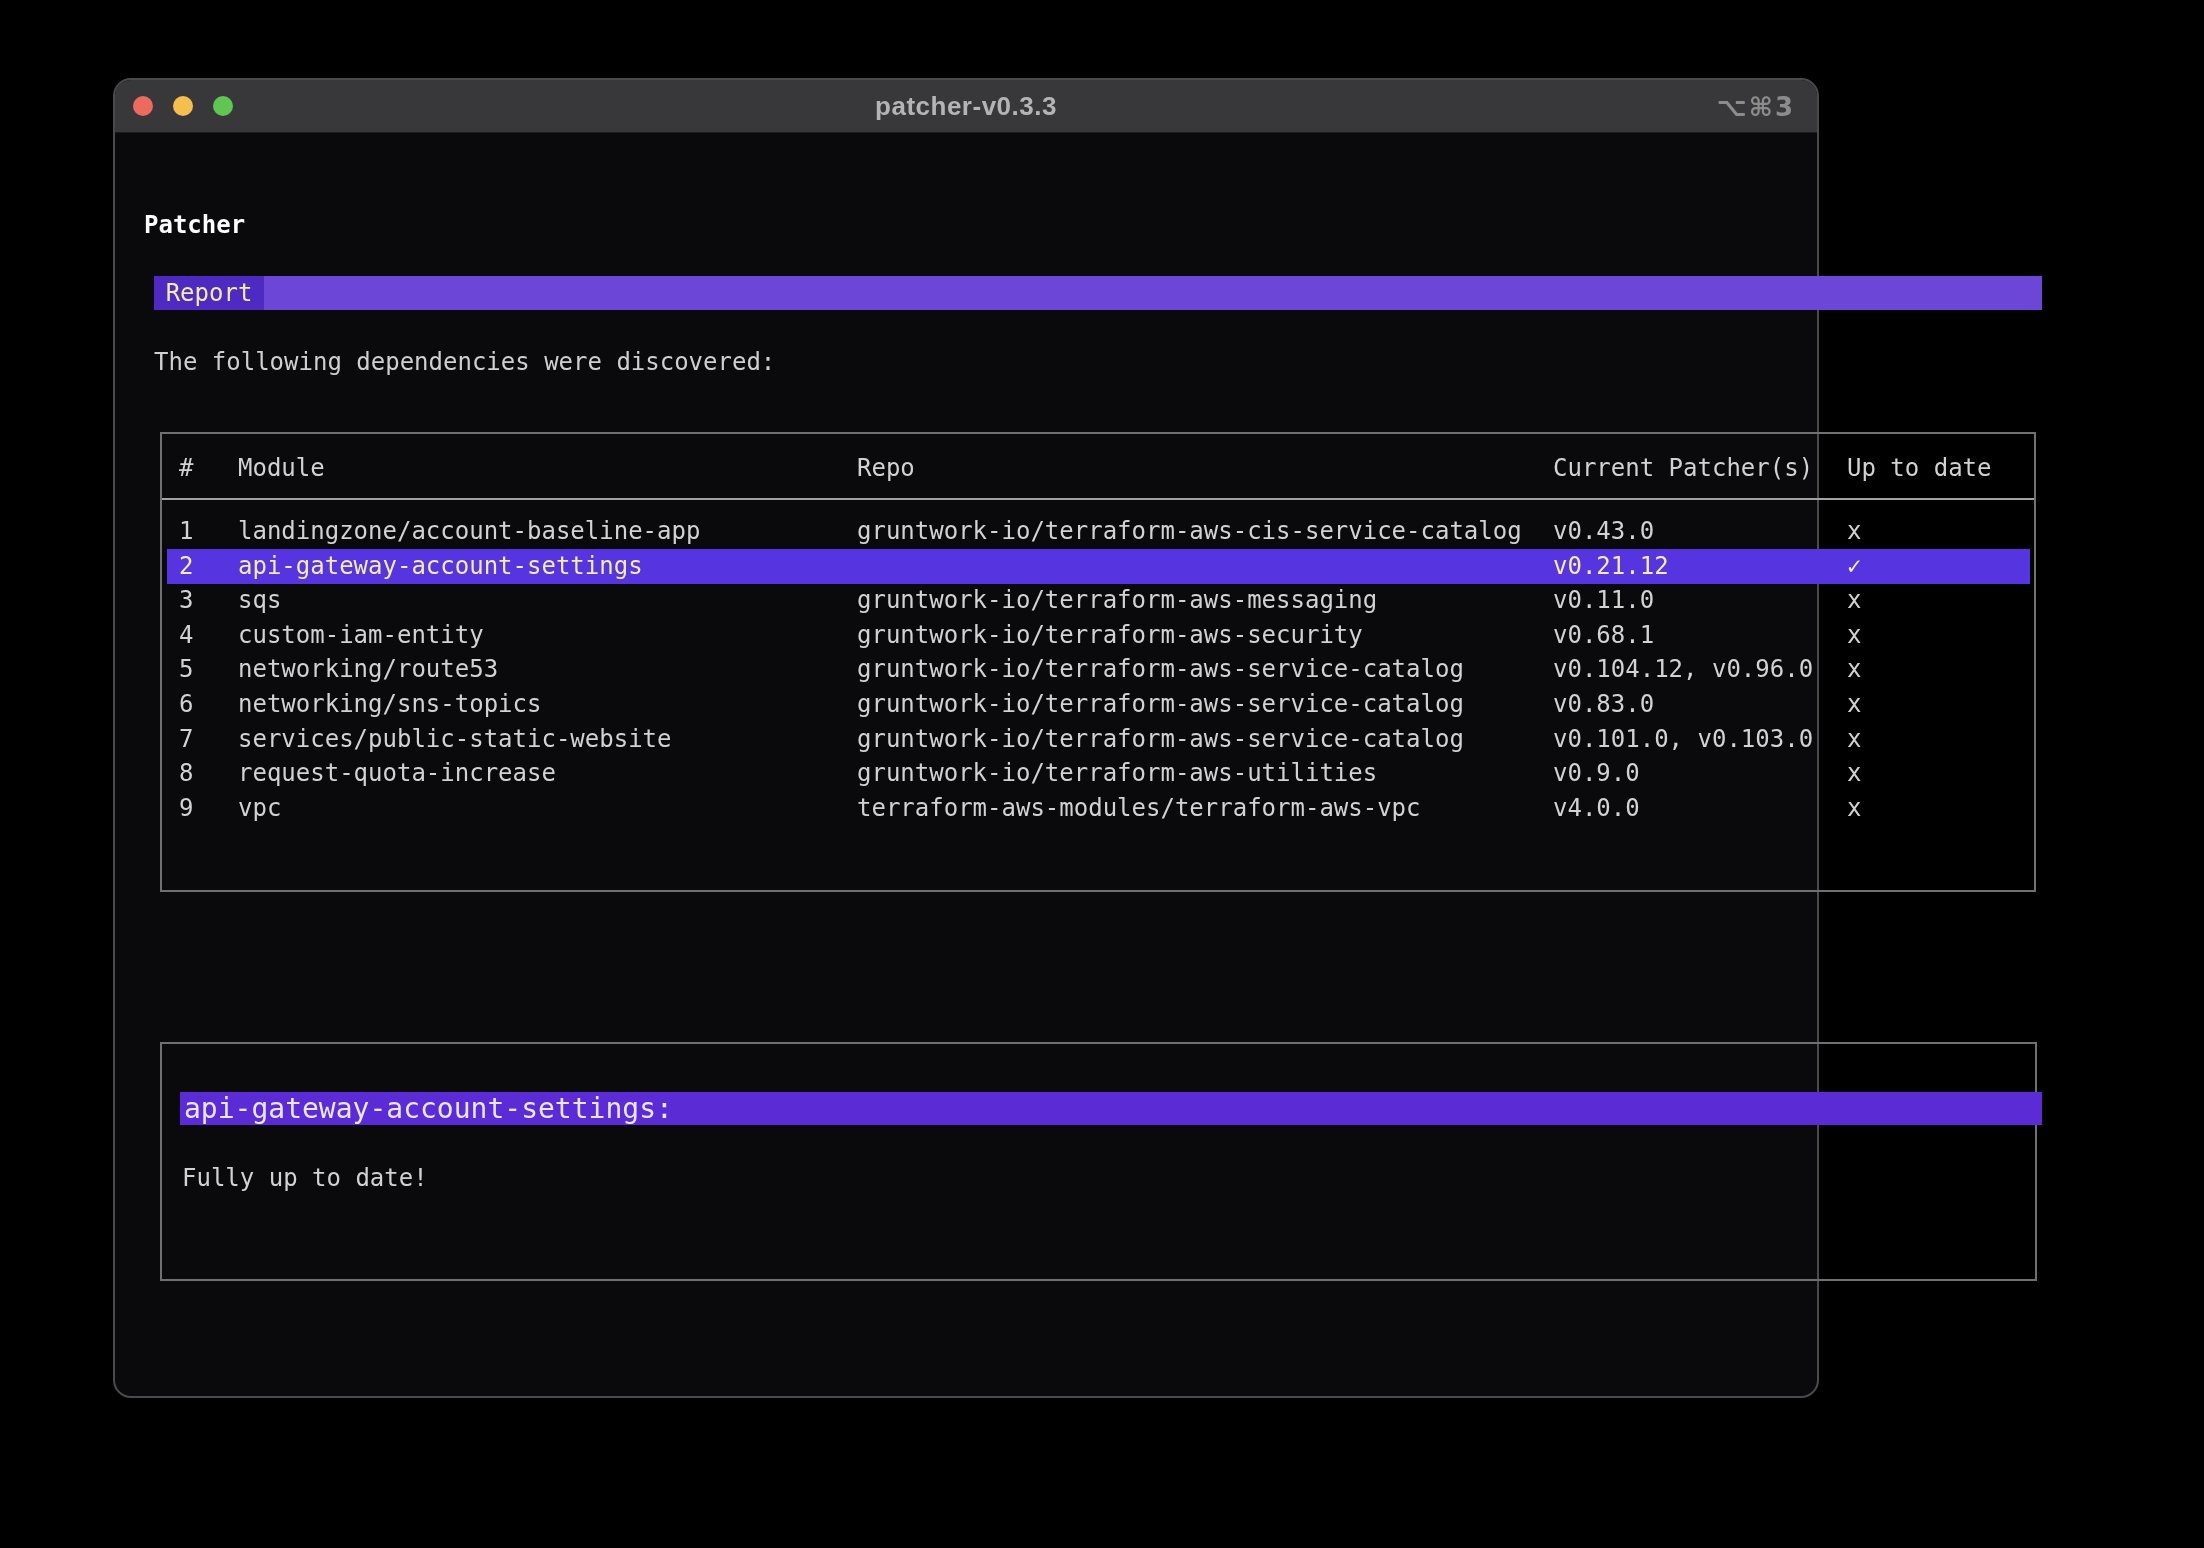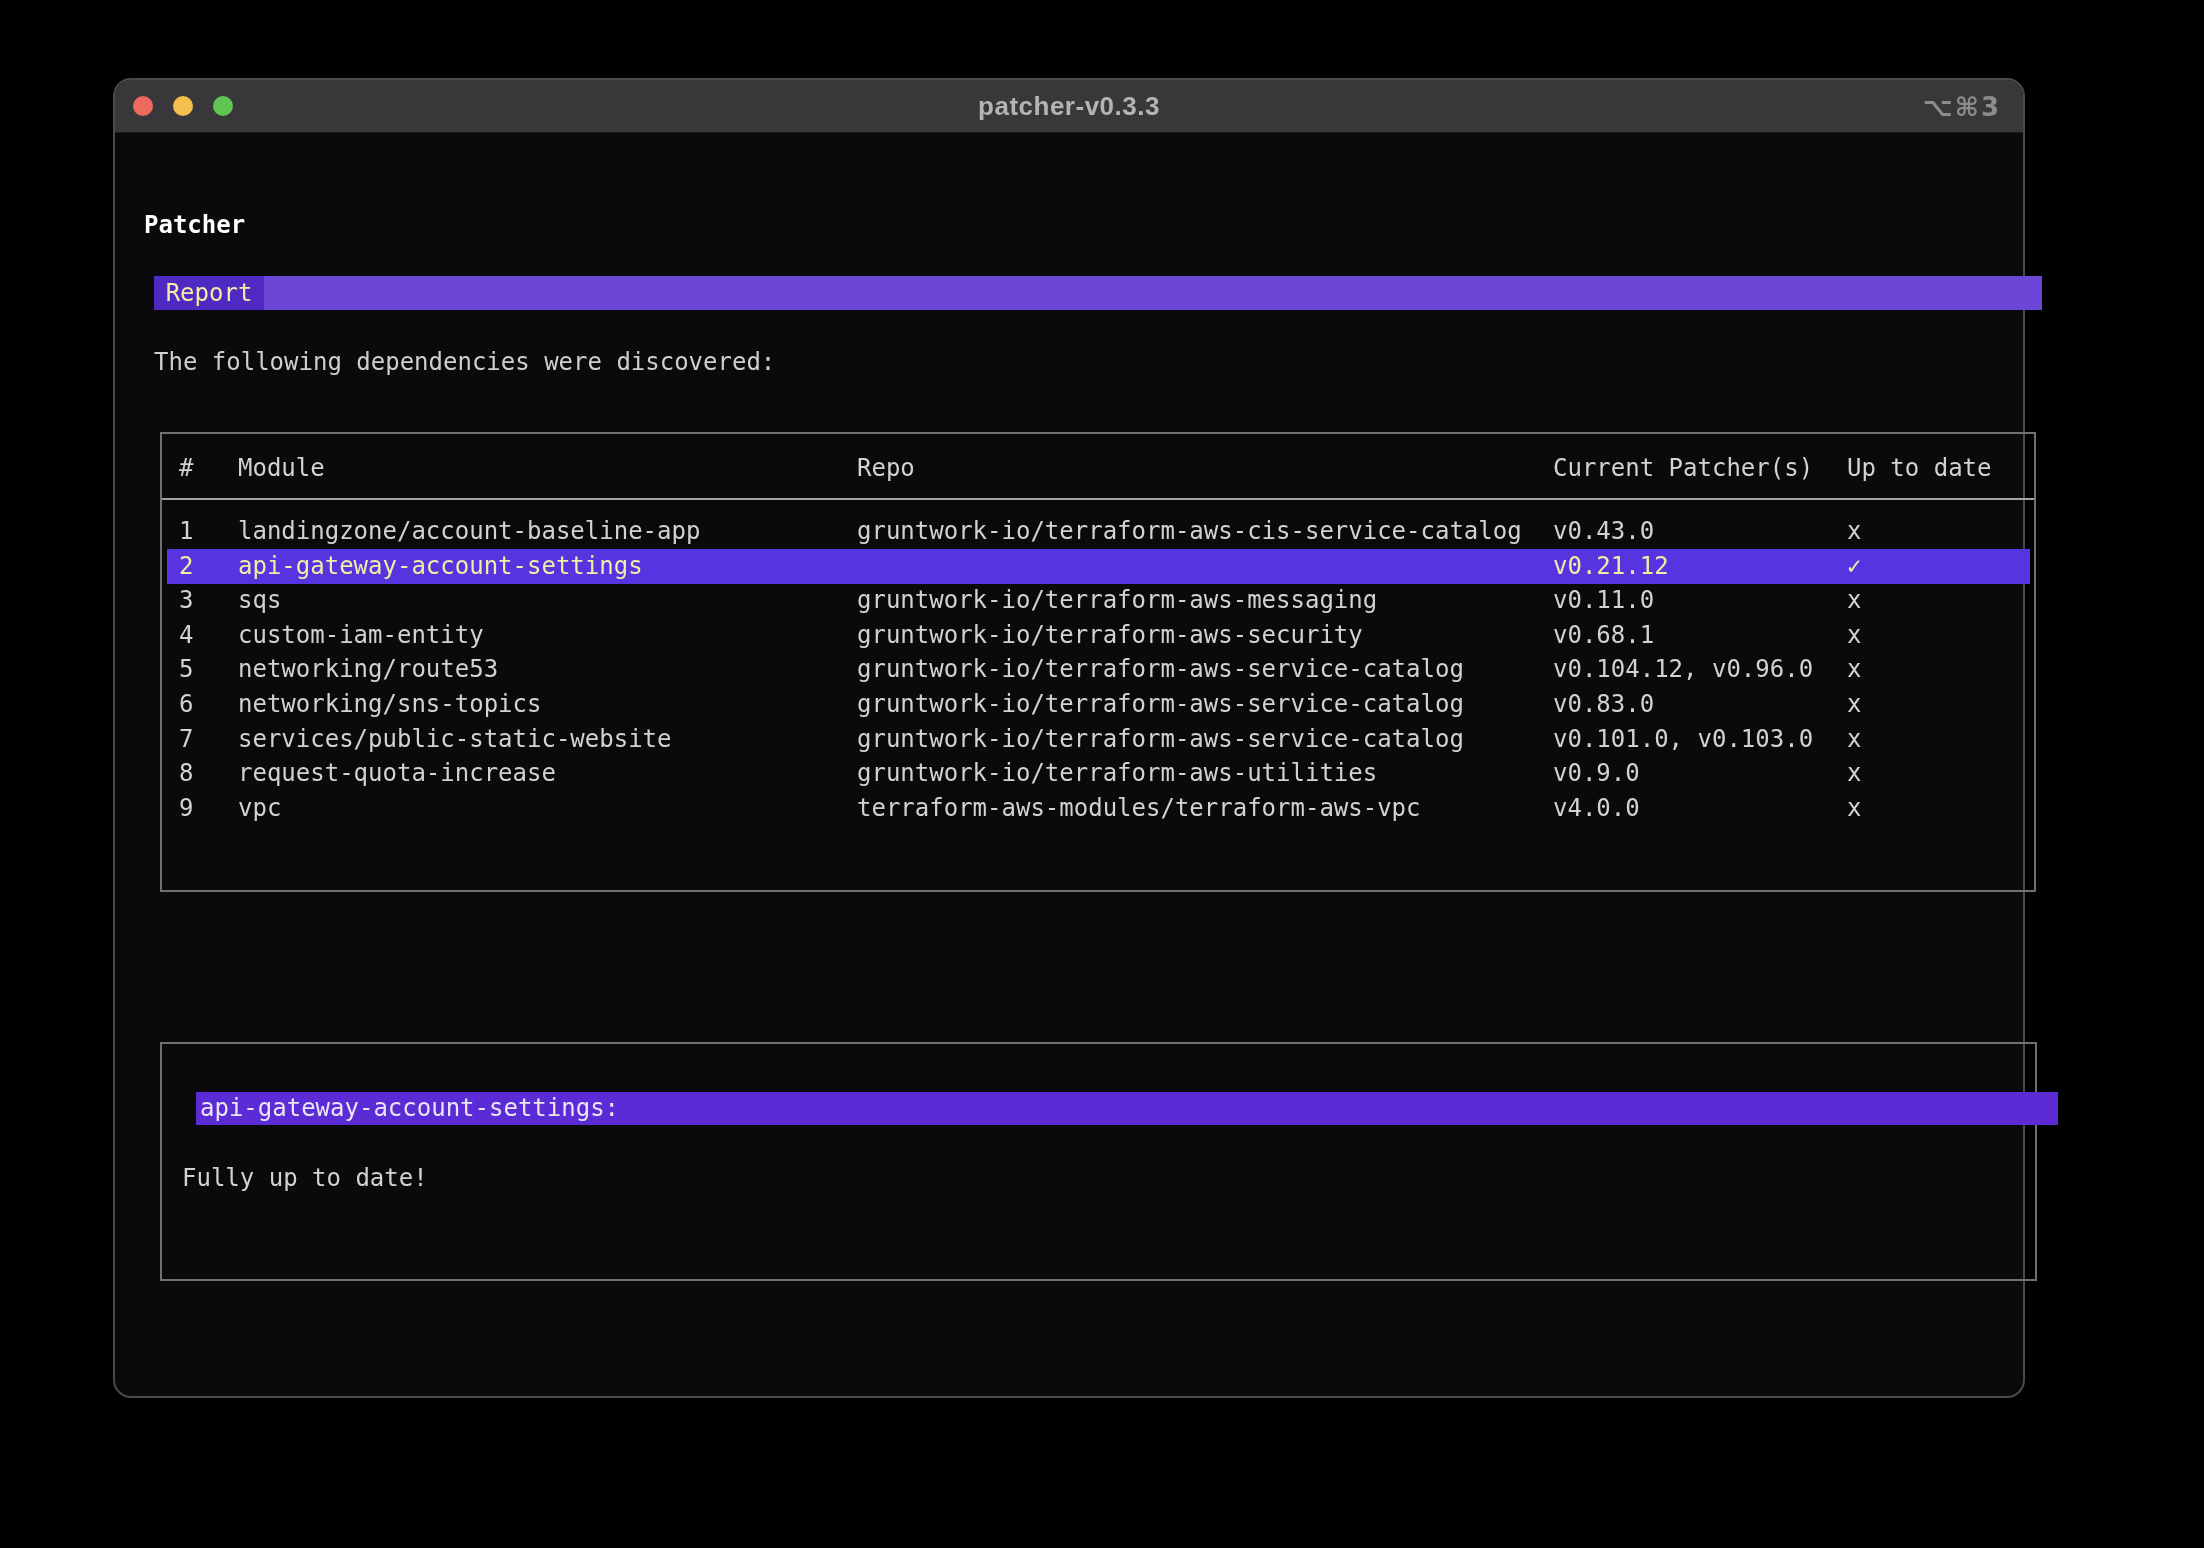--- a/index.html
+++ b/index.html
@@ -16,21 +16,21 @@
     --accent-row:#5634df;
     --accent-detail:#5b2bd6;
     --text-selected:#f2eca4;
     --text-on-detail:#e9e6f2;
   }
   *{margin:0;padding:0;box-sizing:border-box;}
   html,body{width:2204px;height:1548px;background:var(--bg-outside);overflow:hidden;}
   body{font-family:"DejaVu Sans Mono", monospace;}
 
   .window{
-    position:absolute;left:113px;top:78px;width:1912px;height:1320px;
+    position:absolute;left:113px;top:78px;width:1706px;height:1320px;
     background:var(--bg-window);
     border:2px solid var(--border-window);
     border-radius:18px;
     box-shadow:0 24px 70px rgba(0,0,0,0.85);
   }
   .titlebar{
     position:absolute;left:0;top:0;right:0;height:53px;
     background:var(--bg-titlebar);
     border-radius:16px 16px 0 0;
     border-bottom:1px solid #1c1c1e;
@@ -100,22 +100,22 @@
     font-size:24px;color:var(--text-dim);line-height:30px;white-space:pre;
   }
 
   .detail-box{
     position:absolute;left:45px;top:962px;width:1877px;height:239px;
     border:2px solid var(--border-box);
   }
   .detail-bar{
     position:absolute;left:65px;top:1012px;width:1862px;height:33px;
     background:var(--accent-detail);
-    font-size:24px;line-height:33px;color:var(--text-on-detail);
-    padding-left:4px;white-space:pre;margin-left:16px;
+    font-size:28px;line-height:33px;color:var(--text-on-detail);
+    padding-left:4px;white-space:pre;
   }
   .detail-body{
     position:absolute;left:67px;top:1083px;
     font-size:24px;color:var(--text-main);line-height:30px;white-space:pre;text-align:center;
   }
 </style>
 </head>
 <body>
 
 <div class="window">

